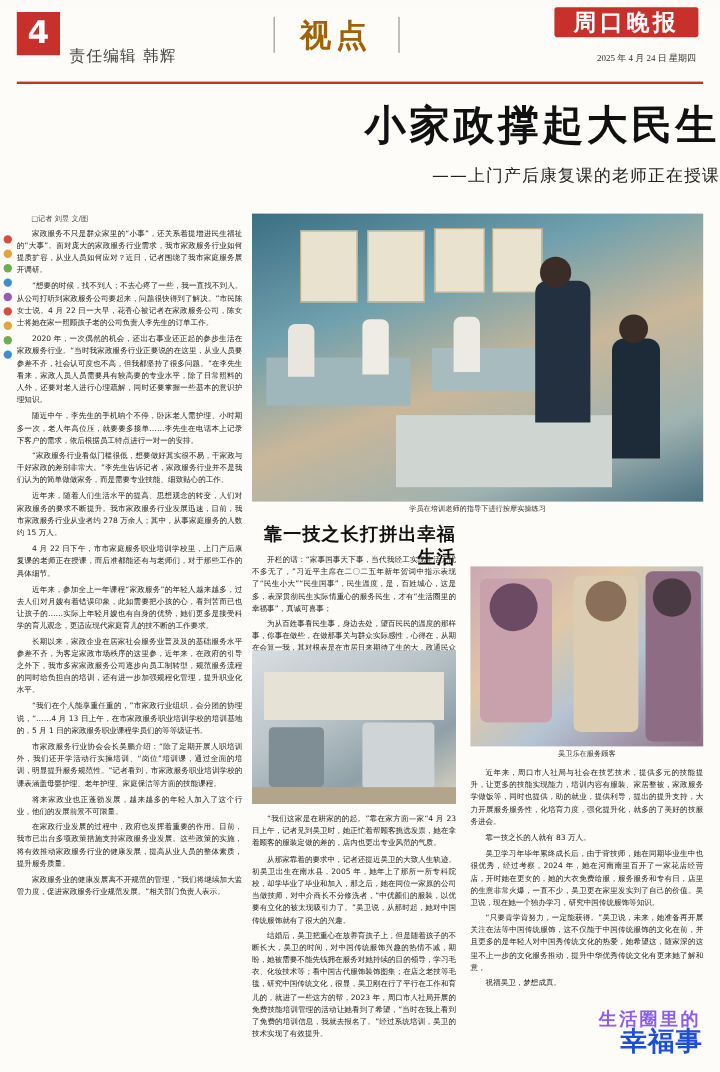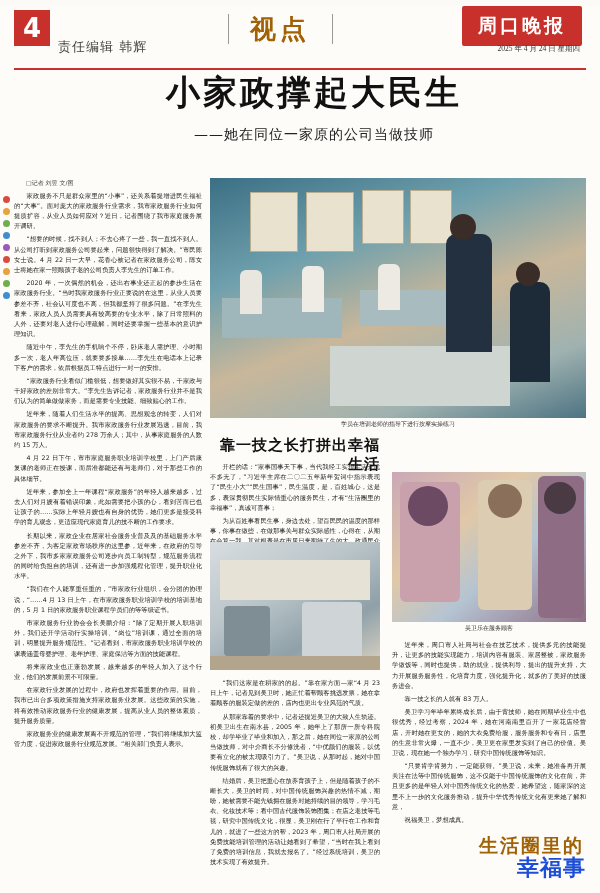--- a/index.html
+++ b/index.html
@@ -13,27 +13,27 @@
   .page{position:relative;width:600px;height:893px;background:#fdfcf9;}
 
   
   .masthead{position:relative;height:62px;border-bottom:2px solid #c8312b;margin:6px 14px 0 14px;}
   .pagenum-box{position:absolute;left:0;top:4px;width:36px;height:36px;background:#c8312b;color:#fff;
      font-size:26px;font-weight:bold;display:flex;align-items:center;justify-content:center;}
   .editor-line{position:absolute;left:44px;top:32px;font-size:13px;color:#444;letter-spacing:1px;}
   .section-title{position:absolute;left:236px;top:6px;font-size:26px;font-weight:bold;letter-spacing:4px;color:#a16207;}
   .sep-left{position:absolute;left:214px;top:8px;width:1px;height:30px;background:#999;}
   .sep-right{position:absolute;left:318px;top:8px;width:1px;height:30px;background:#999;}
-  .paper-logo{position:absolute;right:4px;top:0px;width:120px;height:40px;
+  .paper-logo{position:absolute;right:4px;top:0px;width:120px;height:25px;
      background:#c8312b;color:#fff;font-size:19px;font-weight:bold;letter-spacing:3px;
      display:flex;align-items:center;justify-content:center;border-radius:2px;}
   .paper-date{position:absolute;right:6px;top:38px;font-size:7.5px;color:#333;font-family:Liberation Serif, serif;}
 
   
-  .headline-wrap{text-align:center;padding-left:28px;}
+  .headline-wrap{text-align:right;margin-top:12px;padding-left:28px;}
   .headline{font-size:34px;font-weight:bold;letter-spacing:3px;color:#111;font-family:"DejaVu Serif","Liberation Serif",serif;}
   .subheadline{font-size:14px;color:#222;margin-top:10px;letter-spacing:1px;}
   .col{font-size:6.3px;line-height:1.62;text-align:justify;color:#222;}
   .col p{margin:0 0 3px 0;text-indent:2em;}
 
   .left-col{position:absolute;left:14px;top:172px;width:188px;}
   .mid-col{position:absolute;left:210px;top:430px;width:170px;}
 
   
   .photo1{position:absolute;left:210px;top:172px;width:376px;height:240px;
@@ -51,21 +51,21 @@
      background:linear-gradient(140deg,#caa8b6 0%,#e0c8a8 35%,#b5c4d2 60%,#8f6f86 100%);overflow:hidden;}
   .cap3{position:absolute;left:392px;top:618px;width:194px;font-size:6px;color:#333;text-align:center;}
 
   
   .photo-mid{position:absolute;left:210px;top:536px;width:170px;height:128px;
      background:linear-gradient(150deg,#d8dde0 0%,#b9c4c9 40%,#8fa0a8 70%,#dfd6c4 100%);overflow:hidden;}
 
   
   .footer-banner{position:absolute;left:392px;right:14px;bottom:14px;height:44px;}
   .fb-text{position:absolute;right:0;bottom:2px;font-size:22px;font-weight:bold;color:#1d4ed8;letter-spacing:1px;}
-  .fb-sub{position:absolute;right:2px;bottom:26px;font-size:19px;font-weight:bold;color:#a16207;letter-spacing:2px;}
+  .fb-sub{position:absolute;right:2px;bottom:26px;font-size:15px;font-weight:bold;color:#8b5cf6;letter-spacing:2px;}
 
   
   .dots{position:absolute;left:3px;top:190px;width:8px;}
   .dots span{display:block;width:7px;height:7px;border-radius:50%;margin-bottom:5px;}
 </style>
 </head>
 <body>
 
 <div class="page">
 
@@ -86,21 +86,21 @@
     <span style="background:#3f8fd0"></span>
     <span style="background:#9b59b6"></span>
     <span style="background:#d94b3e"></span>
     <span style="background:#e8a33c"></span>
     <span style="background:#6fae4c"></span>
     <span style="background:#3f8fd0"></span>
   </div>
 
   <div class="headline-wrap">
     <div class="headline">小家政撑起大民生</div>
-    <div class="subheadline">——她在同位一家原的公司当做技师</div>
+    <div class="subheadline">——上门产后康复课的老师正在授课</div>
   </div>
 
   <div class="photo1">
     <div class="wallpic" style="left:40px;top:14px;width:46px;height:58px;"></div>
     <div class="wallpic" style="left:96px;top:14px;width:46px;height:58px;"></div>
     <div class="wallpic" style="left:152px;top:12px;width:40px;height:52px;"></div>
     <div class="wallpic" style="left:200px;top:12px;width:40px;height:52px;"></div>
     <div class="bed" style="left:12px;top:120px;width:120px;height:40px;background:#9fb6bb;"></div>
     <div class="bed" style="left:150px;top:112px;width:120px;height:36px;background:#a8bcbf;"></div>
     <div class="bed" style="left:120px;top:168px;width:180px;height:60px;background:#cfd6d2;"></div>

